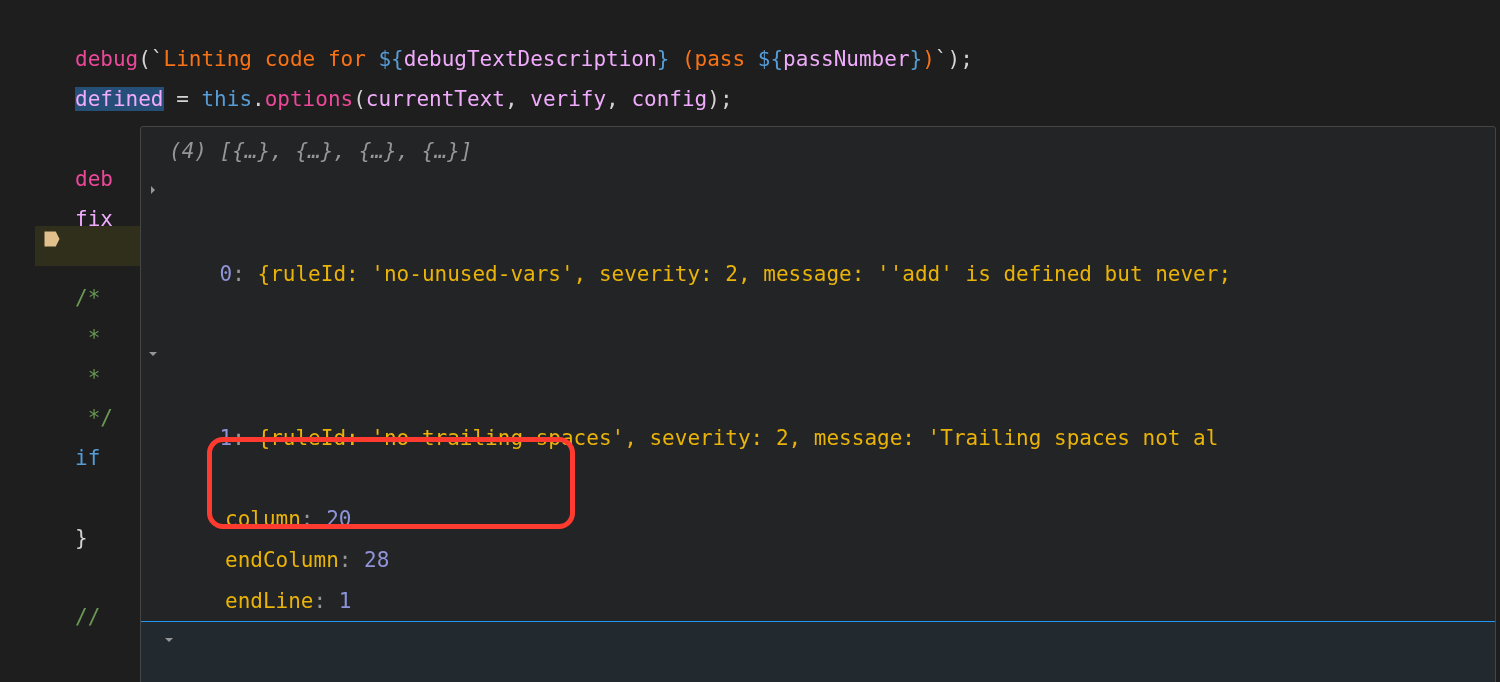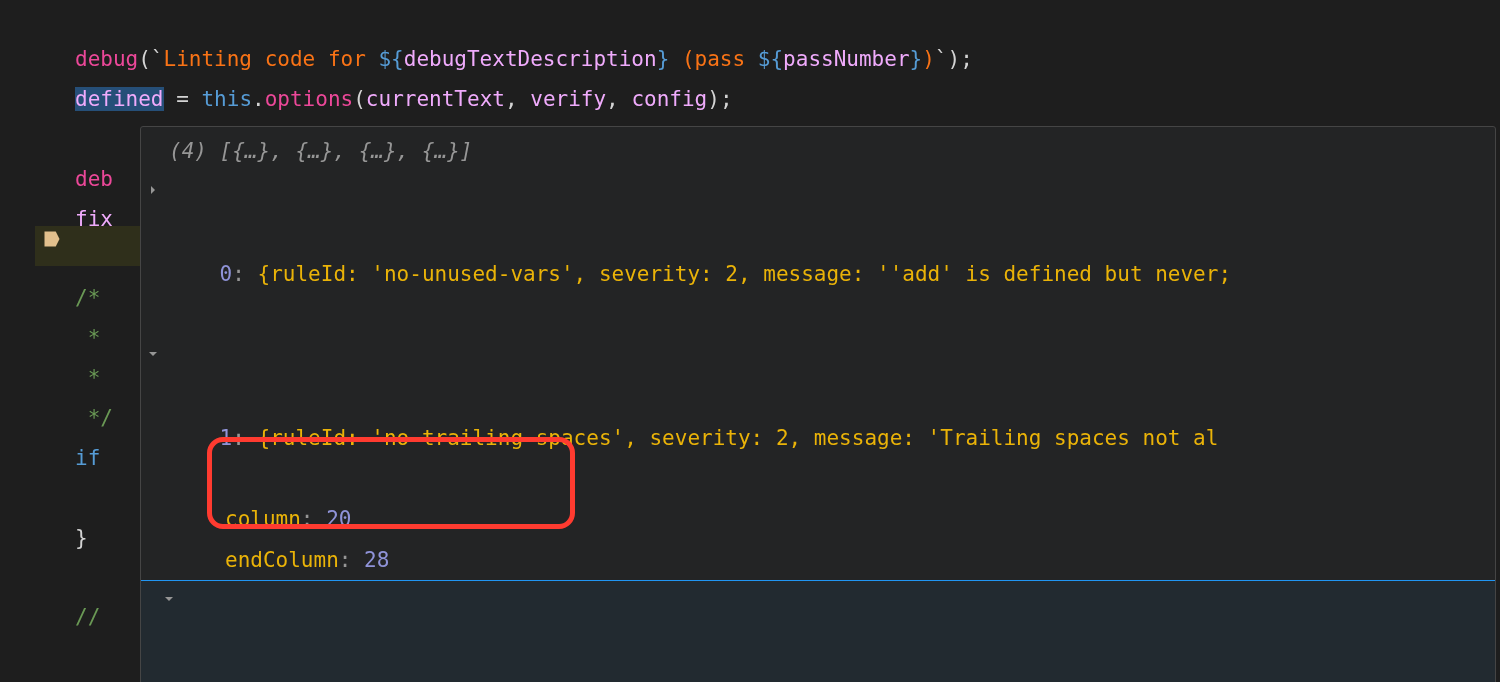--- a/index.html
+++ b/index.html
@@ -141,20 +141,21 @@
 
   <div class="ins-row indent1">
     <svg class="arrow indent1" viewBox="0 0 16 16">
         <path d="M4 6l4 4 4-4z"></path>
       </svg>
     <span class="prp">1</span><span class="dim">: </span><span class="lbl">{ruleId: 'no-trailing-spaces', severity: 2, message: 'Trailing spaces not al</span>
   </div>
 
   <div class="ins-row indent2"><span class="lbl">column</span><span class="dim">: </span><span class="num">20</span></div>
   <div class="ins-row indent2"><span class="lbl">endColumn</span><span class="dim">: </span><span class="num">28</span></div>
+  <div class="ins-row indent2"><span class="lbl">endLine</span><span class="dim">: </span><span class="num">1</span></div>
 
   <div class="ins-row indent2 highlight">
     <svg class="arrow" viewBox="0 0 16 16">
         <path d="M4 6l4 4 4-4z"></path>
       </svg>
     
   </div>
 
   <div class="redbox"></div>
 </div>

